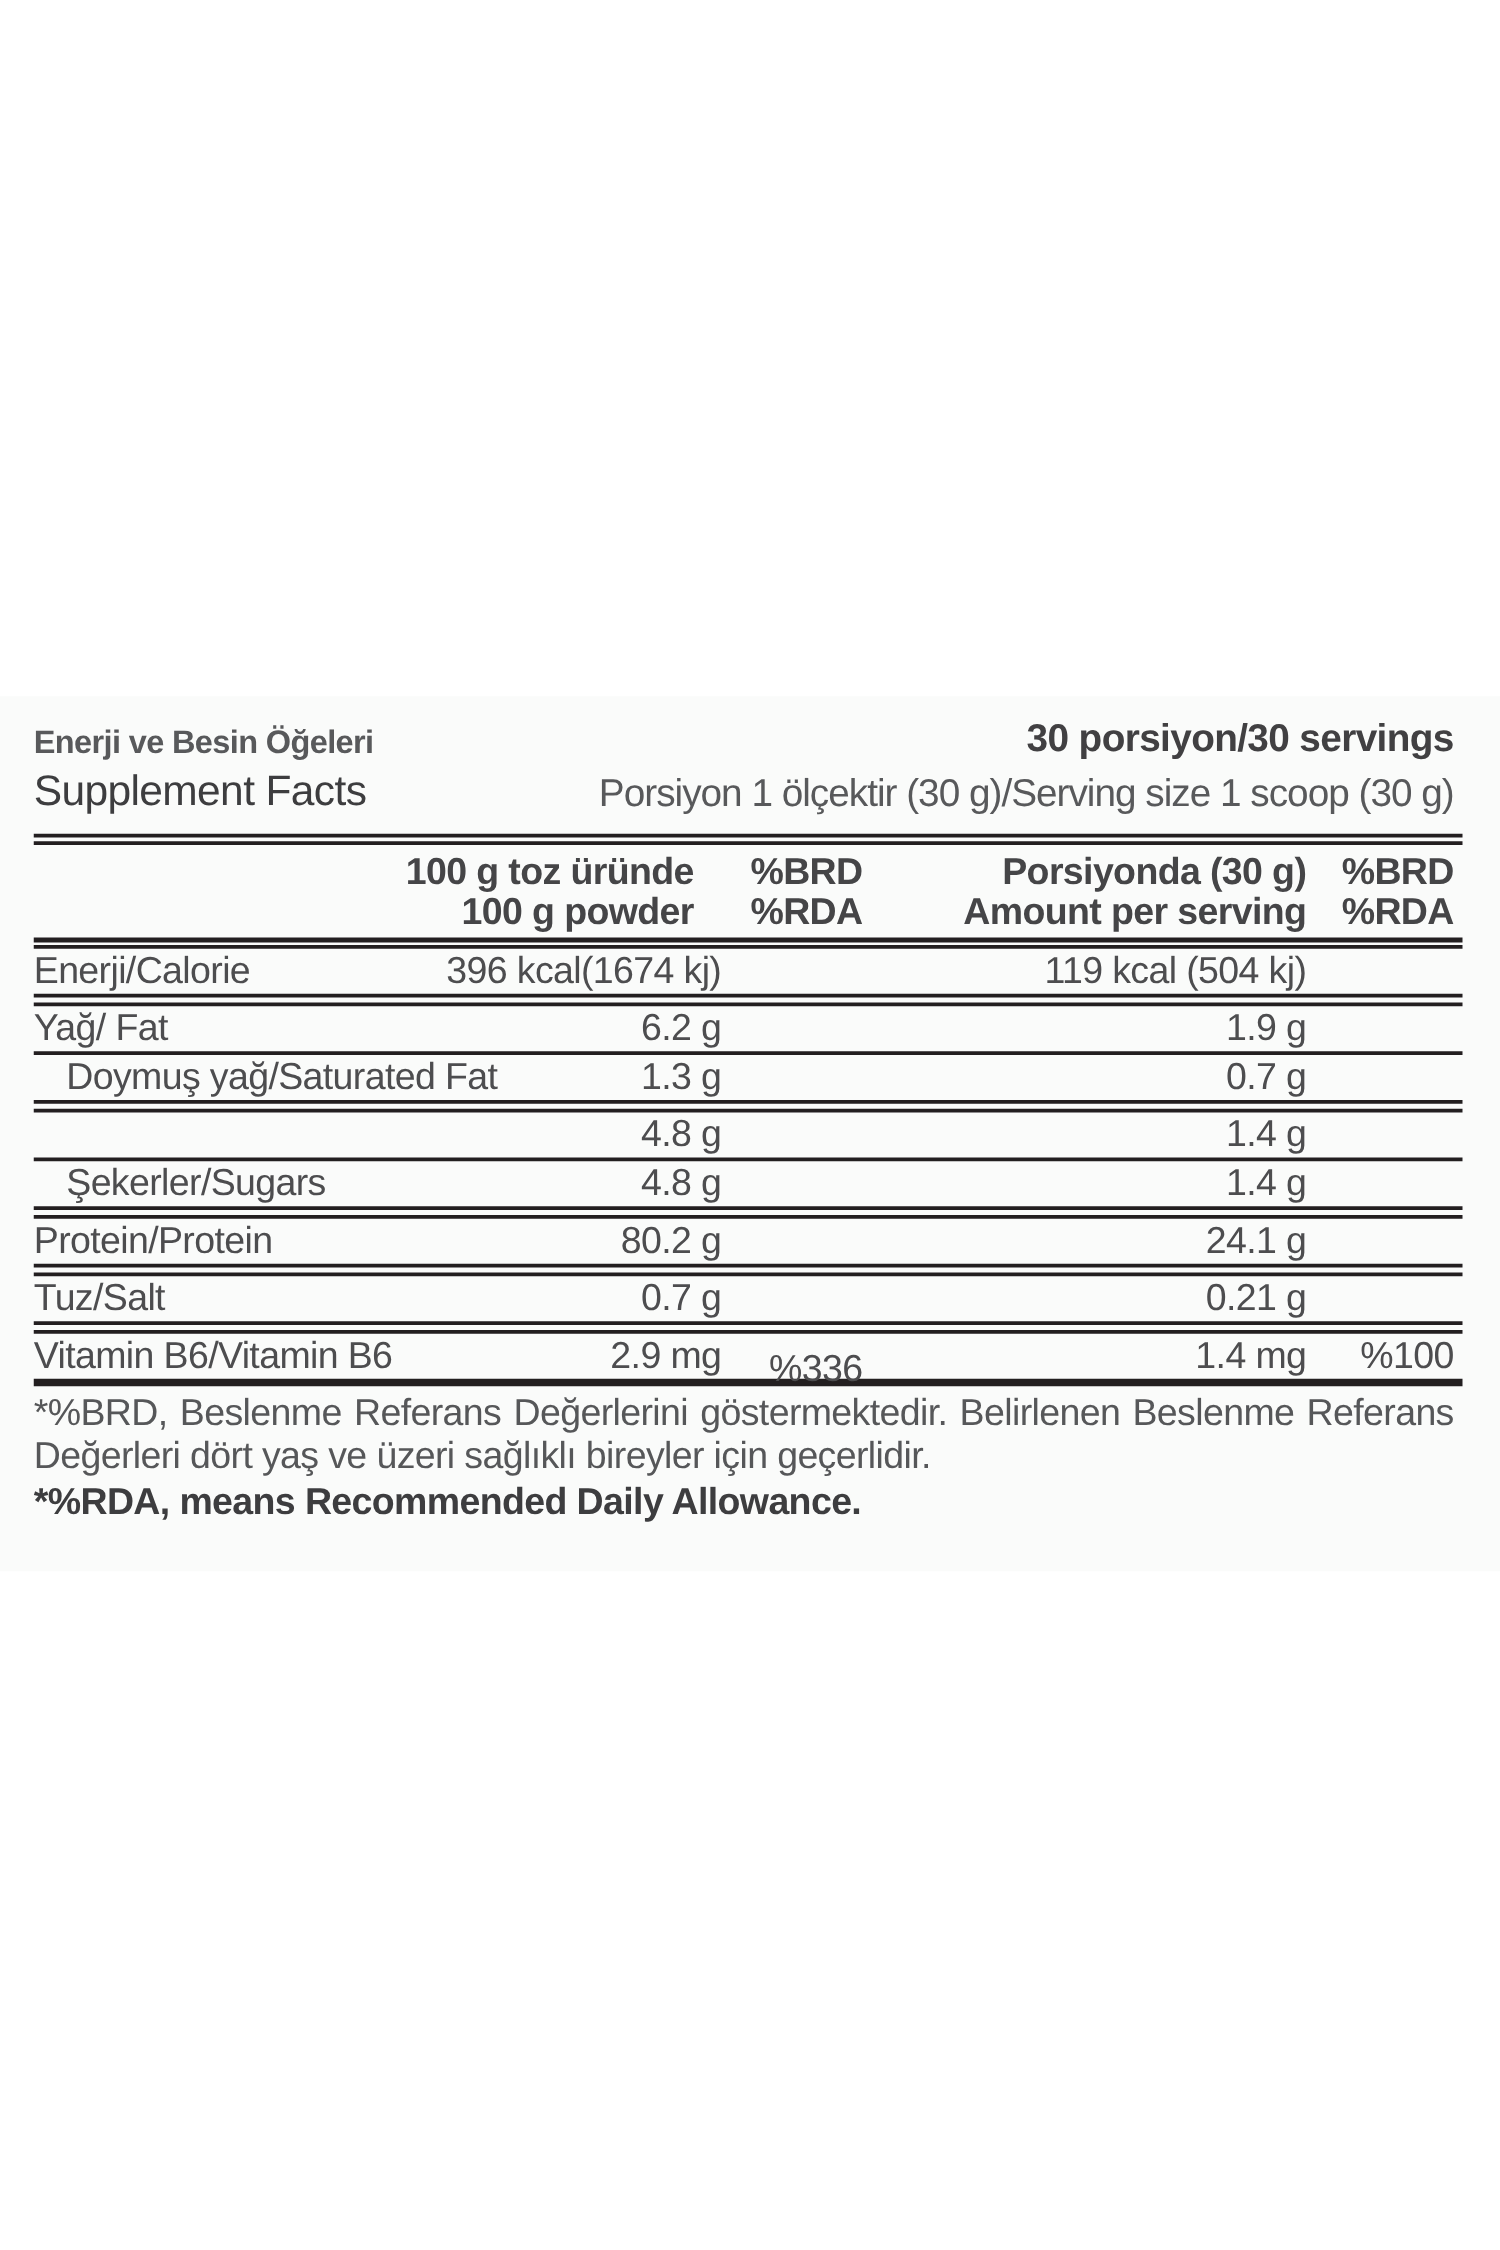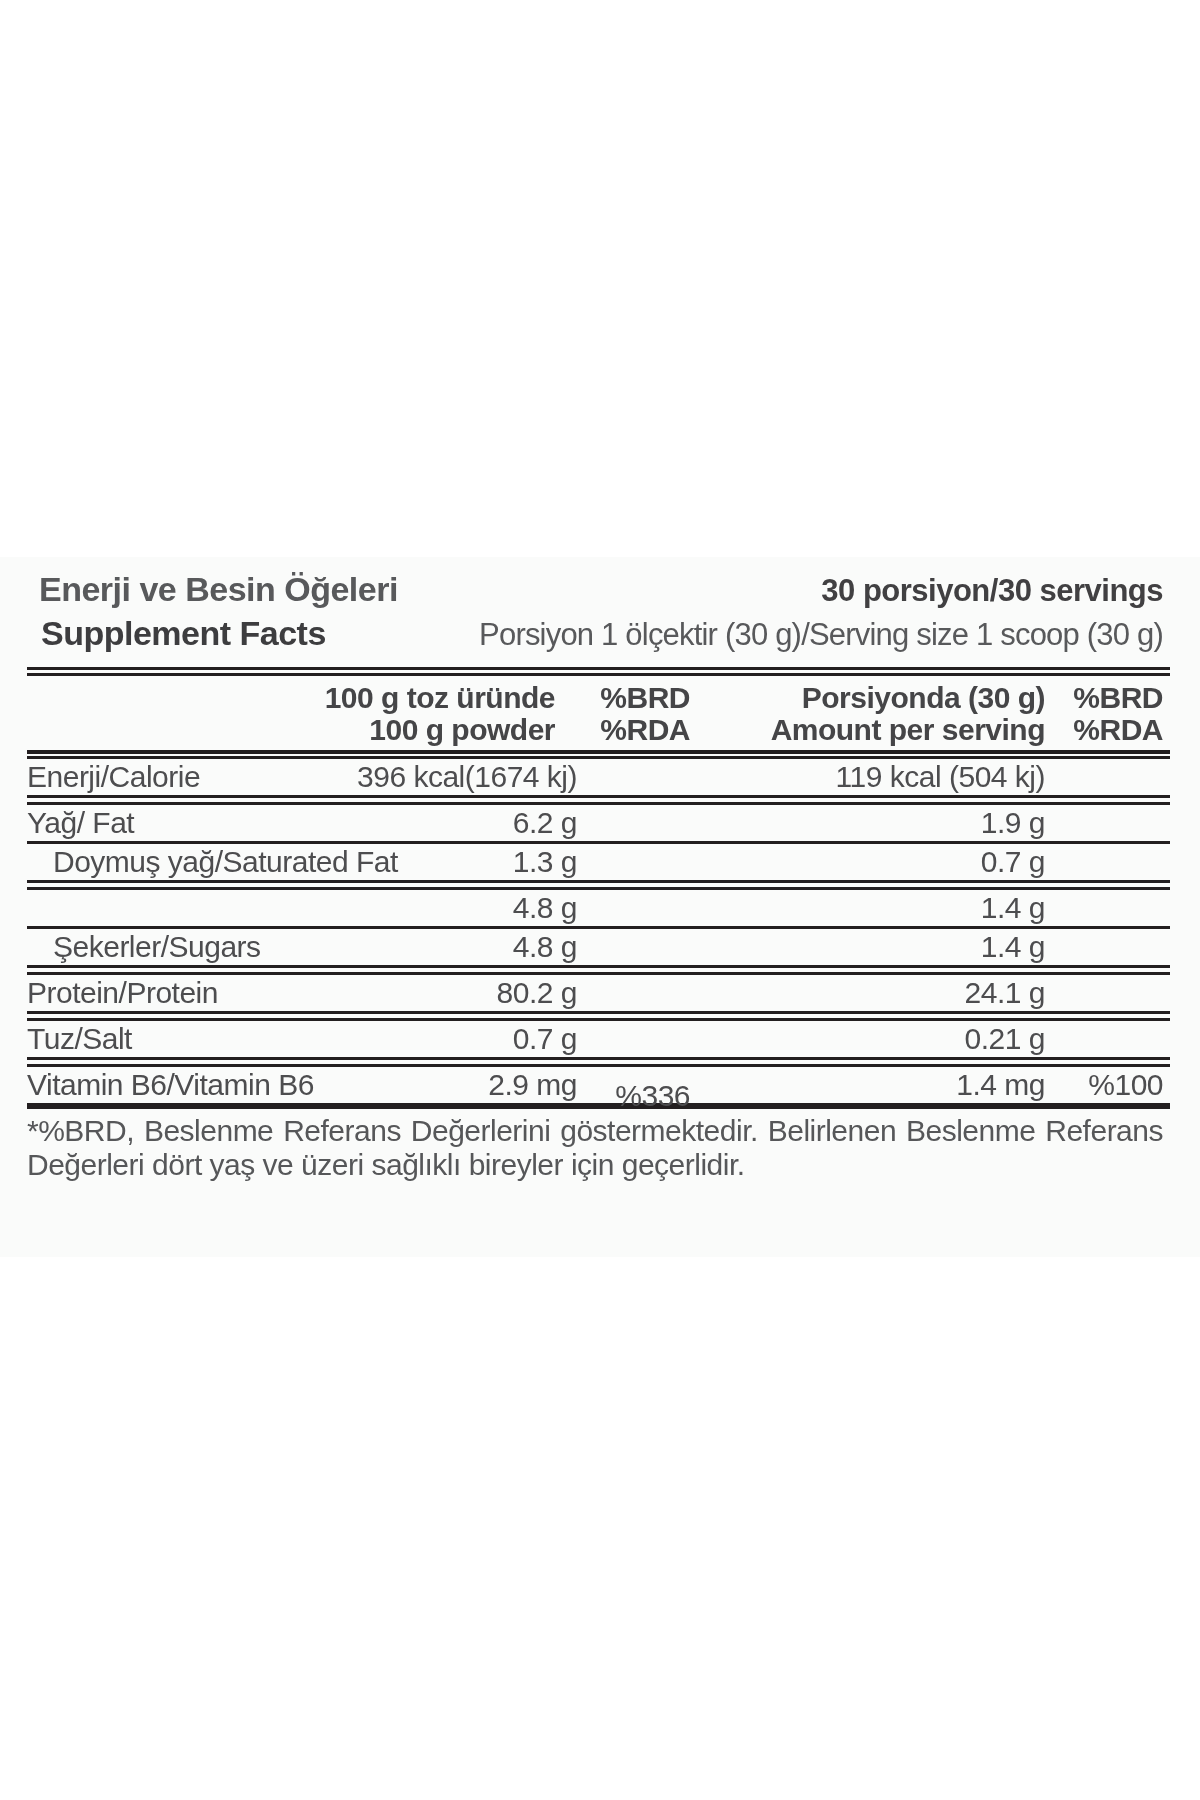--- a/index.html
+++ b/index.html
@@ -12,24 +12,24 @@
   .panel {
     position:absolute; left:0; top:557px; width:1200px; height:700px;
     background:#fafbfa;
   }
   .content {
     position:absolute; left:27px; top:563px; width:1143px;
     color:#4d4d4f;
   }
   
   .title-row { display:flex; justify-content:space-between; align-items:flex-end; height:46px; }
-  .page-title { font-size:34px; font-weight:bold; color:#58595b; letter-spacing:-0.5px;margin-left:12px; }
+  .page-title { font-size:26px; font-weight:bold; color:#58595b; letter-spacing:-0.5px; }
   .servings { font-size:31px; font-weight:bold; color:#414042; letter-spacing:-0.5px; padding-right:7px; }
   .subtitle-row { display:flex; justify-content:space-between; align-items:flex-end; height:44px; }
-  .subtitle { font-size:34px; font-weight:bold; color:#3d3d3f; letter-spacing:-0.5px;margin-left:14px; }
+  .subtitle { font-size:34px; font-weight:normal; color:#3d3d3f; letter-spacing:-0.5px; }
   .serving-size { font-size:31px; color:#58595b; letter-spacing:-0.8px; padding-right:7px; }
   
   .rule-a { margin-top:14px; height:9px; border-top:3px solid #231f20; border-bottom:3px solid #231f20; }
   .rule-b { height:9px; border-top:4px solid #231f20; border-bottom:3px solid #231f20; }
   .sep-dbl { height:10px; border-top:3px solid #231f20; border-bottom:3px solid #231f20; }
   .sep-single { height:3px; background:#231f20; }
   .rule-thick { height:6px; background:#231f20; }
   
   .colheads { padding-top:6px; padding-bottom:4px; }
   .colhead-line { position:relative; height:32px; line-height:32px; font-size:30px; font-weight:bold; color:#454547; letter-spacing:-0.5px; }
@@ -144,14 +144,15 @@
   <div class="nrow">
     <span class="nname">Vitamin B6/Vitamin B6</span>
     <span class="val v-amt1">2.9 mg</span>
     <span class="val v-brd1">%336</span>
     <span class="val v-amt2">1.4 mg</span>
     <span class="val v-rda2">%100</span>
   </div>
   <div class="rule-thick"></div>
 
   <div class="footnote-tr">*%BRD, Beslenme Referans Değerlerini göstermektedir. Belirlenen Beslenme Referans Değerleri dört yaş ve üzeri sağlıklı bireyler için geçerlidir.</div>
+  <div class="footnote-en">*%RDA, means Recommended Daily Allowance.</div>
 
 </div>
 
 </body></html>

